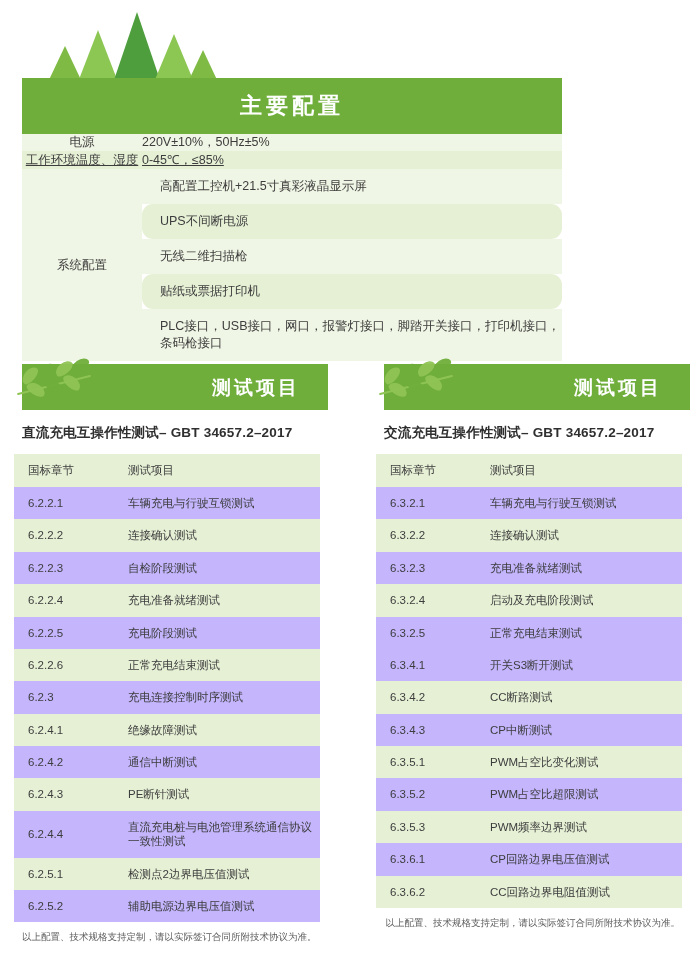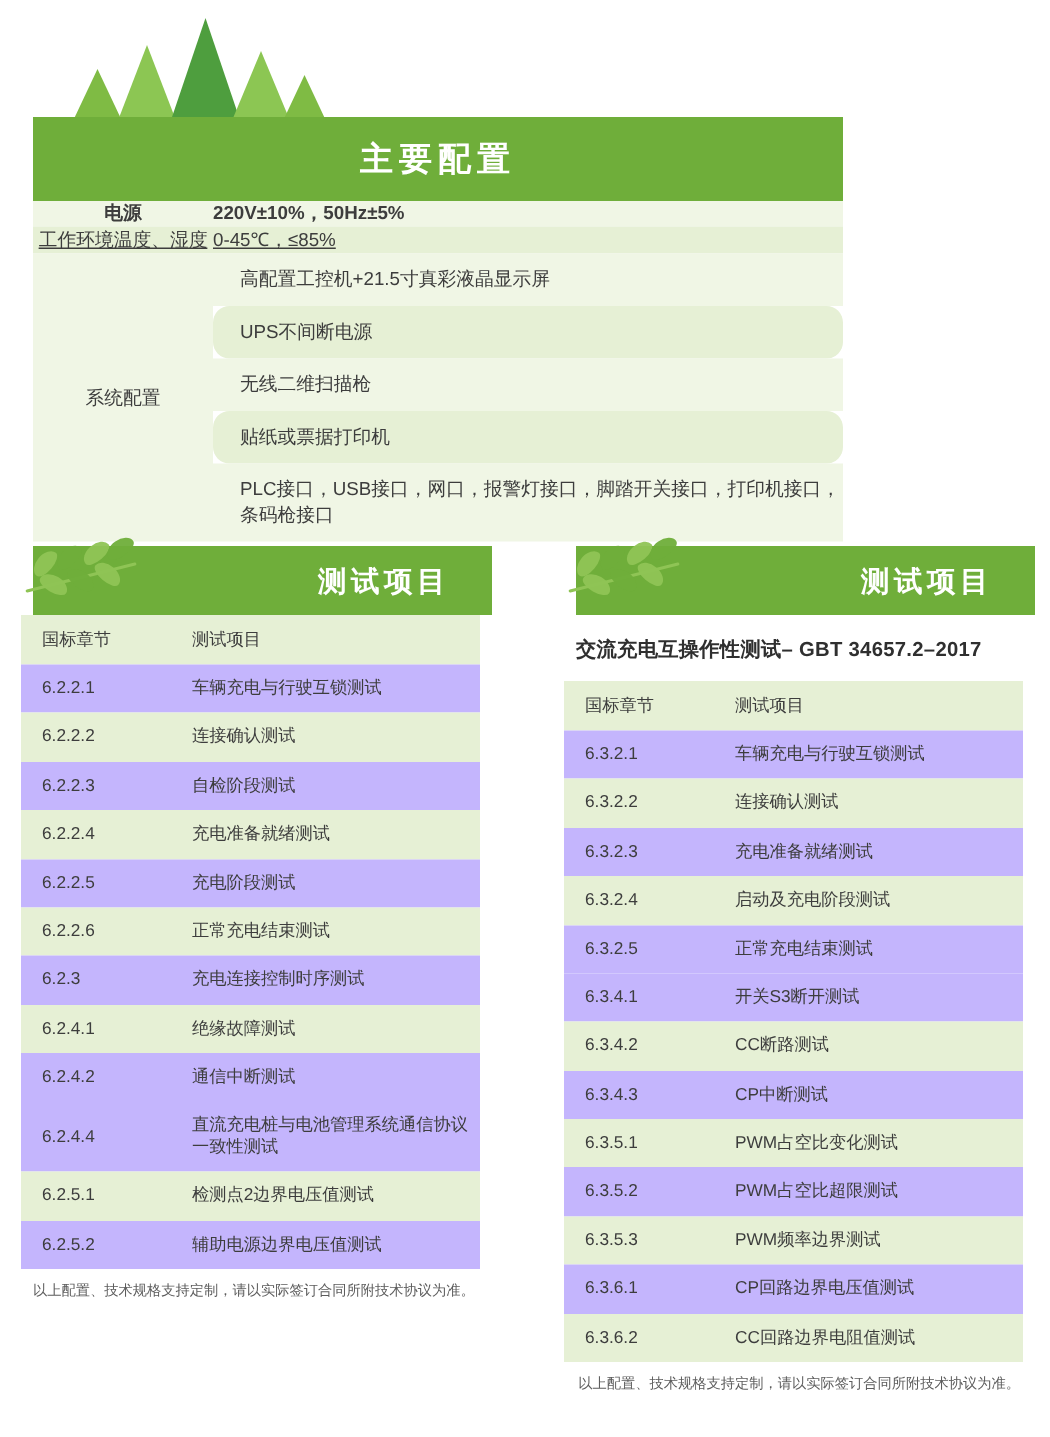--- a/index.html
+++ b/index.html
@@ -70,21 +70,21 @@
   .config-table td {
     padding: 0;
     vertical-align: middle;
   }
   .label-cell {
     width: 120px;
     text-align: center;
     color: #3d3d3d;
     font-size: 12.5px;
   }
-  .row-a { background: #f0f6e5; font-weight: bold; }
+  .row-a { background: #f0f6e5; }
   .row-b { background: #e6f0d5; text-decoration: underline; }
   .value-cell {
     padding: 11px 0 11px 18px;
     color: #3d3d3d;
   }
   .sys-sub {
     padding: 9px 0 9px 18px;
   }
   .sys-sub.alt { background: #e6f0d5; border-radius: 11px; }
   .sys-sub.base { background: #f0f6e5; }
@@ -257,20 +257,21 @@
         <div class="leaf" style="left:10px;top:14px;transform:rotate(-50deg);"></div>
         <div class="leaf d" style="left:26px;top:10px;transform:rotate(-45deg);"></div>
         <div class="leaf" style="left:44px;top:7px;transform:rotate(-40deg);"></div>
         <div class="leaf d" style="left:60px;top:4px;transform:rotate(-35deg);"></div>
         <div class="leaf" style="left:16px;top:28px;transform:rotate(30deg);"></div>
         <div class="leaf d" style="left:34px;top:25px;transform:rotate(35deg);"></div>
         <div class="leaf" style="left:52px;top:21px;transform:rotate(40deg);"></div>
       </div>
       <div class="head-text">测试项目</div>
     </div>
+    <div class="col-subtitle">直流充电互操作性测试– GBT 34657.2–2017</div>
     <table class="test-table">
       <tbody>
           <tr>
         <th class="c-sec">国标章节</th>
         <th>测试项目</th>
       </tr>
       <tr class="tr-a">
         <td class="c-sec">6.2.2.1</td>
         <td>车辆充电与行驶互锁测试</td>
       </tr>
@@ -298,20 +299,24 @@
         <td class="c-sec">6.2.3</td>
         <td>充电连接控制时序测试</td>
       </tr>
       <tr class="tr-b">
         <td class="c-sec">6.2.4.1</td>
         <td>绝缘故障测试</td>
       </tr>
       <tr class="tr-a">
         <td class="c-sec">6.2.4.2</td>
         <td>通信中断测试</td>
+      </tr>
+      <tr class="tr-b">
+        <td class="c-sec">6.2.4.3</td>
+        <td>PE断针测试</td>
       </tr>
       <tr class="tr-a">
         <td class="c-sec">6.2.4.4</td>
         <td>直流充电桩与电池管理系统通信协议一致性测试</td>
       </tr>
       <tr class="tr-b">
         <td class="c-sec">6.2.5.1</td>
         <td>检测点2边界电压值测试</td>
       </tr>
       <tr class="tr-a">

